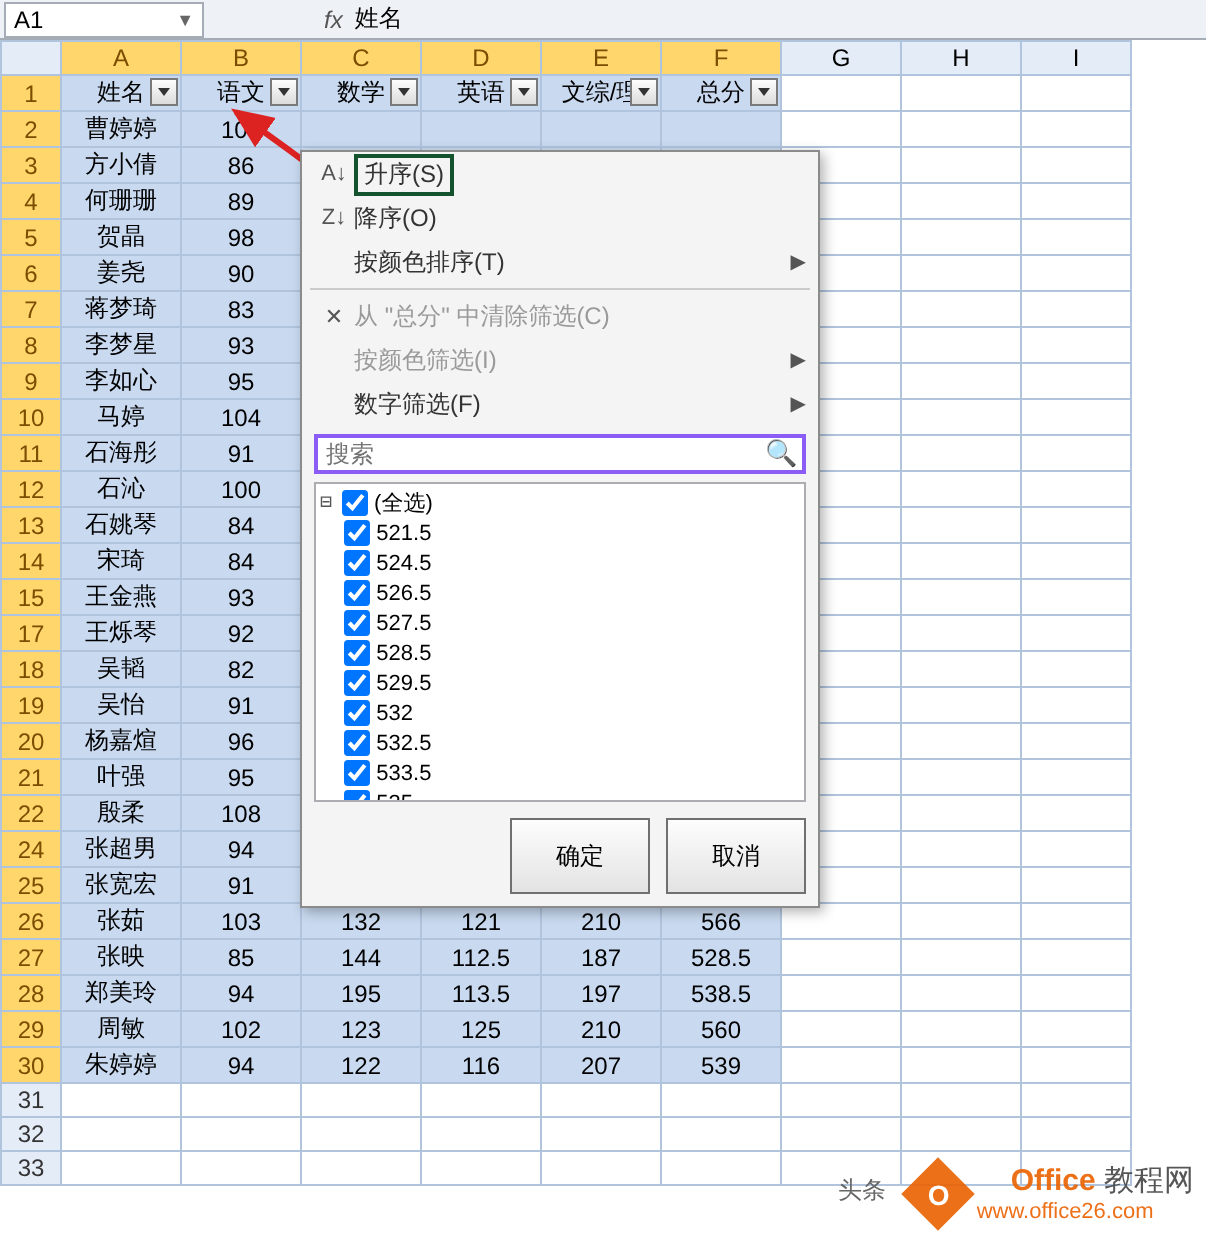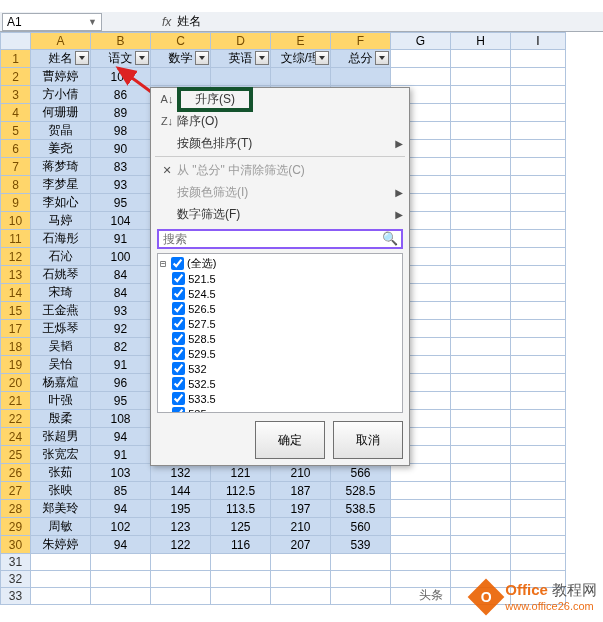--- a/index.html
+++ b/index.html
@@ -1,19 +1,19 @@
 <!DOCTYPE html>
 <html><head>
 <meta charset="utf-8">
 <style>
 * { box-sizing: border-box; margin: 0; padding: 0; font-family: "SimSun", Arial, sans-serif; }
 body { background: #fff; font-size: 12px; position: relative; width: 603px; height: 622px; overflow: hidden; }
 
 
-.formula-bar { display: flex; align-items: center; height: 20px; border-bottom: 1px solid #a5acb5; background: #eef1f5; margin-top: 12px; }
+.formula-bar { display: flex; align-items: center; height: 20px; border-bottom: 1px solid #a5acb5; background: #eef1f5; }
 .name-box { width: 100px; height: 18px; background: #fff; border: 1px solid #a5acb5; padding: 0 4px; display: flex; align-items: center; justify-content: space-between; margin-left: 2px; }
 .name-box .dd { color: #666; font-size: 9px; }
 .fx-label { margin-left: 60px; font-style: italic; color: #555; }
 .formula-val { margin-left: 6px; }
 
 
 .grid { position: relative; }
 table { border-collapse: collapse; table-layout: fixed; }
 th, td { border: 1px solid #b0c4de; height: 17px; font-size: 12px; text-align: center; overflow: hidden; white-space: nowrap; }
 th { background: #e4ecf7; font-weight: normal; }
@@ -30,42 +30,42 @@
 .filter { position: relative; }
 .filter-btn { position: absolute; right: 1px; top: 1px; width: 14px; height: 14px; border: 1px solid #7a7a7a; background: linear-gradient(#fdfdfd, #dcdcdc); display: flex; align-items: center; justify-content: center; cursor: pointer; }
 .filter-btn::after { content: ""; border-left: 3px solid transparent; border-right: 3px solid transparent; border-top: 4px solid #333; }
 
 
 .dropdown { position: absolute; left: 150px; top: 55px; width: 260px; background: #f4f4f4; border: 1px solid #8b8b8b; box-shadow: 2px 2px 6px rgba(0,0,0,.3); z-index: 10; }
 .menu-row { display: flex; align-items: center; height: 22px; padding: 0 6px; color: #333; }
 .menu-row.disabled { color: #9a9a9a; }
 .menu-icon { width: 20px; text-align: center; font-size: 11px; color: #555; }
 .menu-row .arrow { margin-left: auto; color: #555; font-size: 10px; }
-.menu-hl { border: 4px solid #14532d; padding: 0 14px; display: inline-block; }
+.menu-hl { border: 2px solid #14532d; padding: 0 3px; display: inline-block; }
 .red-arrow { position: absolute; left: 108px; top: 30px; pointer-events: none; }
 .sep { border-top: 1px solid #ccc; margin: 2px 4px; }
 
 .search-box { margin: 4px 6px; position: relative; }
 .search-box input { width: 100%; height: 20px; border: 2px solid #8b5cf6; padding: 0 20px 0 4px; font-size: 12px; color: #888; }
 .search-box .mag { position: absolute; right: 4px; top: 2px; color: #2a6ebb; font-size: 13px; }
 
 .check-list { margin: 2px 6px; border: 1px solid #abadb3; background: #fff; height: 160px; overflow-y: auto; padding: 2px; }
 .check-item { display: flex; align-items: center; height: 15px; font-size: 11px; }
 .check-item input { margin: 0 3px; }
 .tree-toggle { color: #555; margin-right: 2px; font-family: monospace; font-size: 10px; }
 
 .btn-row { display: flex; justify-content: flex-end; padding: 6px; gap: 8px; }
 .btn-row button { width: 70px; height: 38px; border: 1px solid #707070; background: linear-gradient(#fdfdfd, #e3e3e3); cursor: pointer; font-size: 12px; }
 
 
 .watermark { position: absolute; right: 6px; bottom: 10px; display: flex; align-items: center; gap: 6px; opacity: .9; }
 .wm-logo { width: 26px; height: 26px; background: #eb6100; position: relative; transform: rotate(45deg); display: flex; align-items: center; justify-content: center; }
 .wm-logo span { transform: rotate(-45deg); color: #fff; font-weight: bold; font-size: 14px; }
 .wm-text .t1 { color: #444; font-size: 15px; }
-.wm-text .t1 b { color: #eb6100; }
+.wm-text .t1 b { color: #eb6100; margin-left: 17px; }
 .wm-text .t2 { color: #eb6100; font-size: 11px; }
 .wm-head { position: absolute; right: 160px; bottom: 18px; color: #666; font-size: 12px; margin-left: 43px; }
 </style>
 </head>
 <body>
 
 <div class="formula-bar">
   <div class="name-box">
     <span>A1</span>
     <span class="dd">▼</span>

